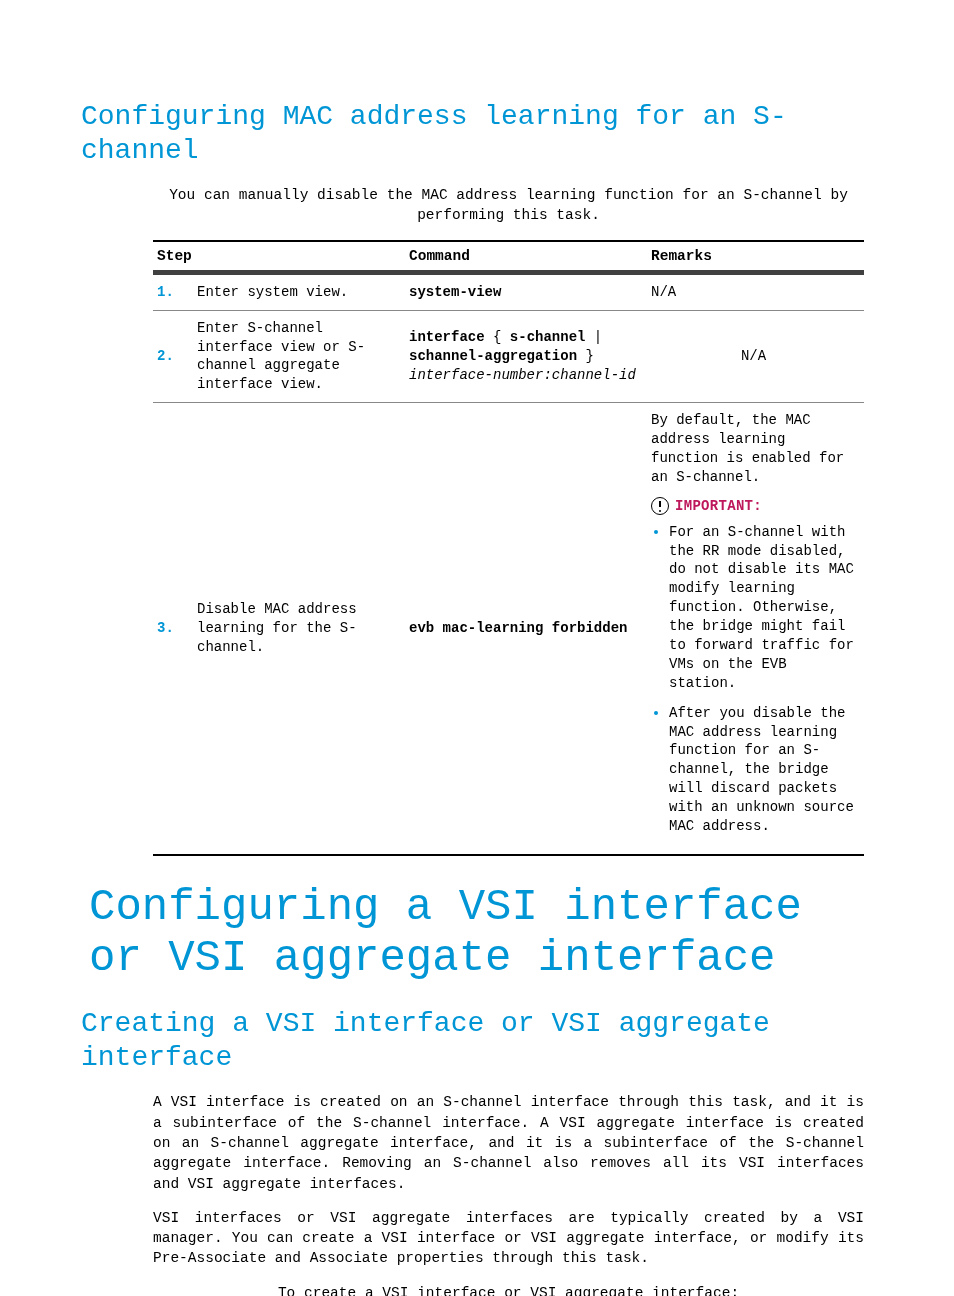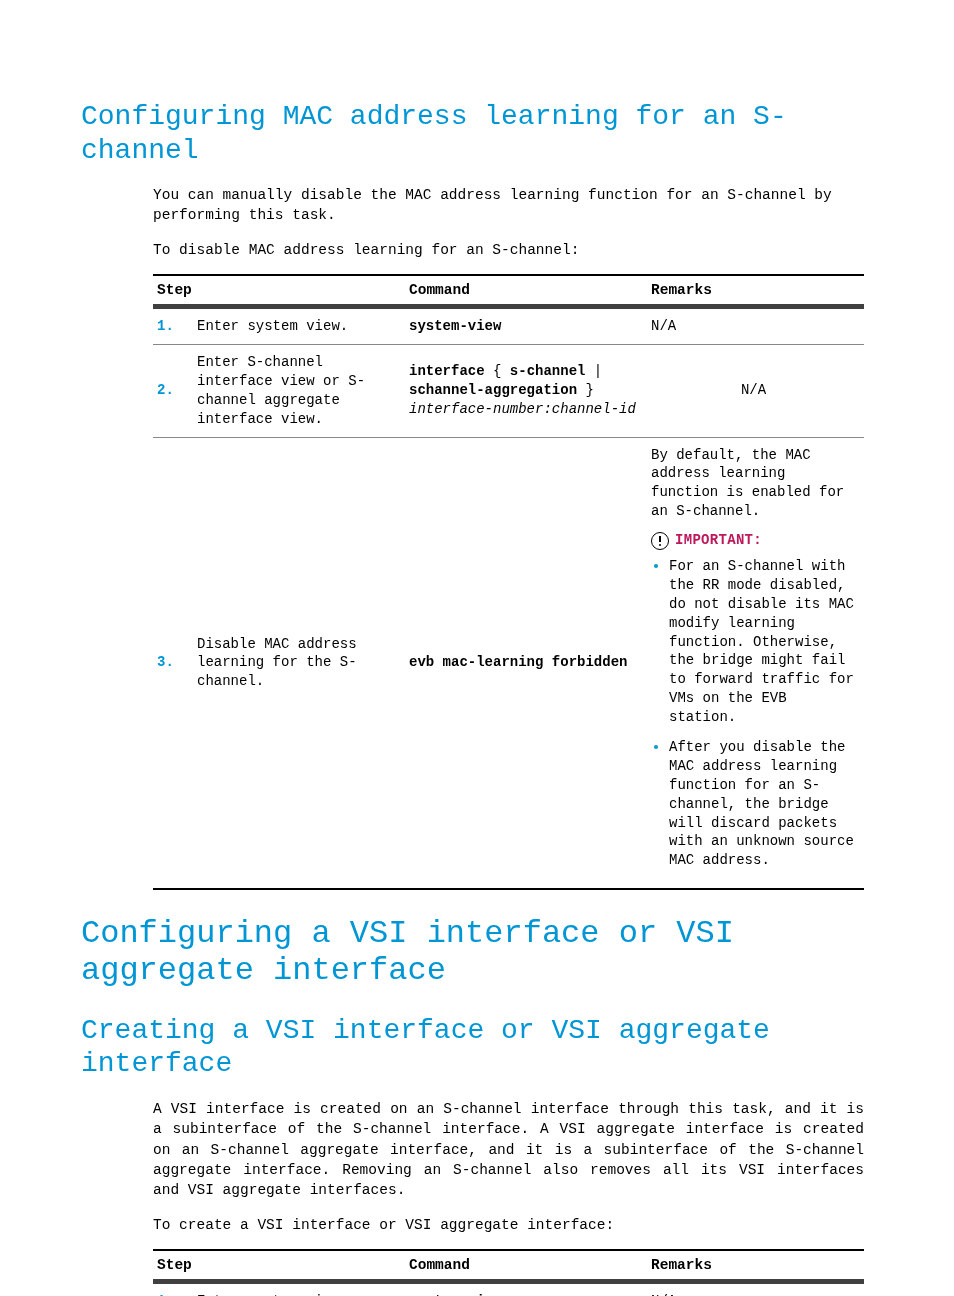--- a/index.html
+++ b/index.html
@@ -20,30 +20,31 @@
   }
   .h2 {
     color: #0096d6;
     font-size: 28px;
     font-weight: 300;
     margin: 0 0 18px 0;
     line-height: 1.2;
   }
   .h1 {
     color: #0096d6;
-    font-size: 32px;
+    font-size: 44px;
     font-weight: 300;
-    margin: 26px 0 24px 0;
+    margin: 26px 0 24px 8px;
     line-height: 1.15;
   }
   .body-text {
     font-size: 14.5px;
     line-height: 1.4;
     margin: 0 0 14px 0;
     color: #000;
+    text-align: center;
   }
   .indent {
     margin-left: 72px;
     margin-right: 0;
   }
   .justify { text-align: justify; }
   table.steps {
     border-collapse: collapse;
     width: calc(100% - 72px);
     margin-left: 72px;
@@ -131,21 +132,20 @@
   }
 </style>
 </head>
 <body>
 
 <div class="page">
 
   <h2 class="h2">Configuring MAC address learning for an S-channel</h2>
 
   <p class="body-text indent">You can manually disable the MAC address learning function for an S-channel by performing this task.</p>
-  <p class="body-text indent">To disable MAC address learning for an S-channel:</p>
 
   <table class="steps">
     <thead>
       <tr>
         <th class="num-col" colspan="2">Step</th>
         <th class="cmd-col">Command</th>
         <th class="remark-col">Remarks</th>
       </tr>
     </thead>
     <tbody>
@@ -185,20 +185,21 @@
           </ul>
         </td>
       </tr>
     </tbody>
   </table>
 
   <h1 class="h1">Configuring a VSI interface or VSI aggregate interface</h1>
   <h2 class="h2">Creating a VSI interface or VSI aggregate interface</h2>
 
   <p class="body-text indent justify">A VSI interface is created on an S-channel interface through this task, and it is a subinterface of the S-channel interface. A VSI aggregate interface is created on an S-channel aggregate interface, and it is a subinterface of the S-channel aggregate interface. Removing an S-channel also removes all its VSI interfaces and VSI aggregate interfaces.</p>
+  <p class="body-text indent justify">VSI interfaces or VSI aggregate interfaces are typically created by a VSI manager. You can create a VSI interface or VSI aggregate interface, or modify its Pre-Associate and Associate properties through this task.</p>
   <p class="body-text indent">To create a VSI interface or VSI aggregate interface:</p>
 
   <table class="steps">
     <thead>
       <tr>
         <th class="num-col" colspan="2">Step</th>
         <th class="cmd-col">Command</th>
         <th class="remark-col">Remarks</th>
       </tr>
     </thead>

